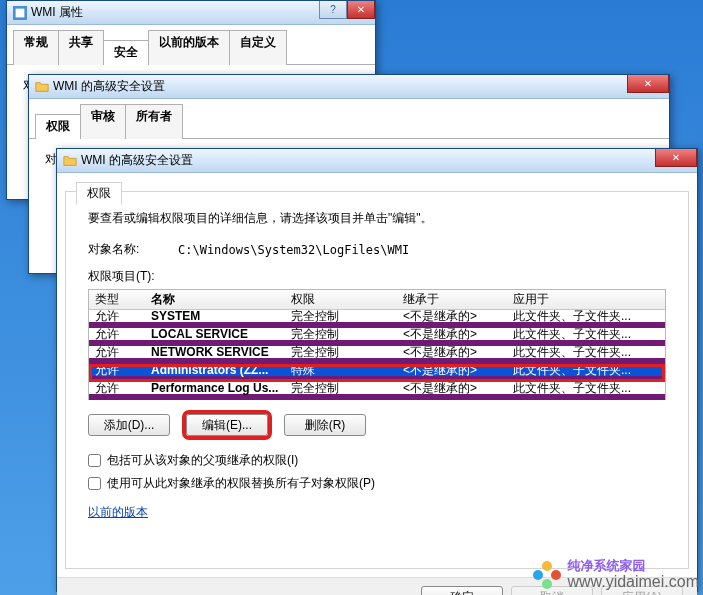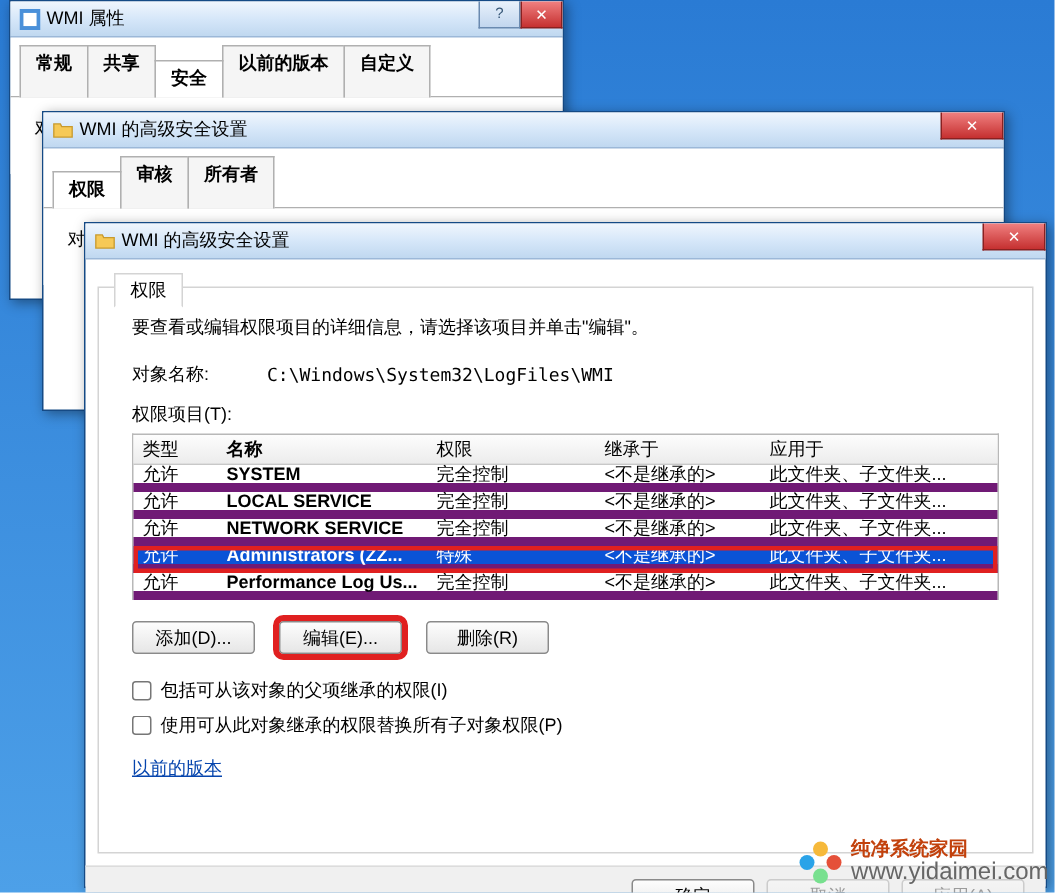--- a/index.html
+++ b/index.html
@@ -26,21 +26,21 @@
   .c1 { width: 56px; } .c2 { width: 140px; font-weight: bold; } .c3 { width: 112px; } .c4 { width: 110px; } .c5 { flex: 1; }
   .btn { min-width: 82px; height: 22px; border: 1px solid #8a8a8a; background: linear-gradient(180deg, #fdfdfd, #e6e6e6); border-radius: 3px; padding: 0 10px; }
   .btn.sel { outline: 4px solid #e02020; text-align: center; }
   .chk { display: flex; align-items: center; gap: 6px; margin: 6px 0; }
   .chk input { width: 13px; height: 13px; }
   .link { color: #0645ad; text-decoration: underline; cursor: pointer; }
   .footer { display: flex; justify-content: flex-end; gap: 8px; padding: 8px 14px; border-top: 1px solid #dcdcdc; background: #f0f0f0; }
   .inner-frame { border: 1px solid #d4d4d4; margin: 8px; background: #fff; position: relative; }
   .inner-tab { position: absolute; top: -10px; left: 10px; border: 1px solid #d4d4d4; border-bottom: 1px solid #fff; background: #fff; padding: 2px 10px; }
   .watermark { position: absolute; right: 4px; bottom: 4px; display: flex; align-items: center; gap: 6px; }
-  .watermark .txt { color: #c2410c; font-weight: bold; font-size: 13px; }
+  .watermark .txt { color: #8b5cf6; font-weight: bold; font-size: 13px; }
   .petal { width: 10px; height: 10px; border-radius: 50%; display: inline-block; }
 </style>
 </head>
 <body>
 
 <div class="win" style="left:6px; top:0; width:370px; height:200px;">
   <div class="titlebar">
     <span class="ticon">
       <svg viewBox="0 0 16 16" width="14" height="14">
           <rect width="16" height="16" fill="#4a90d9"></rect>

